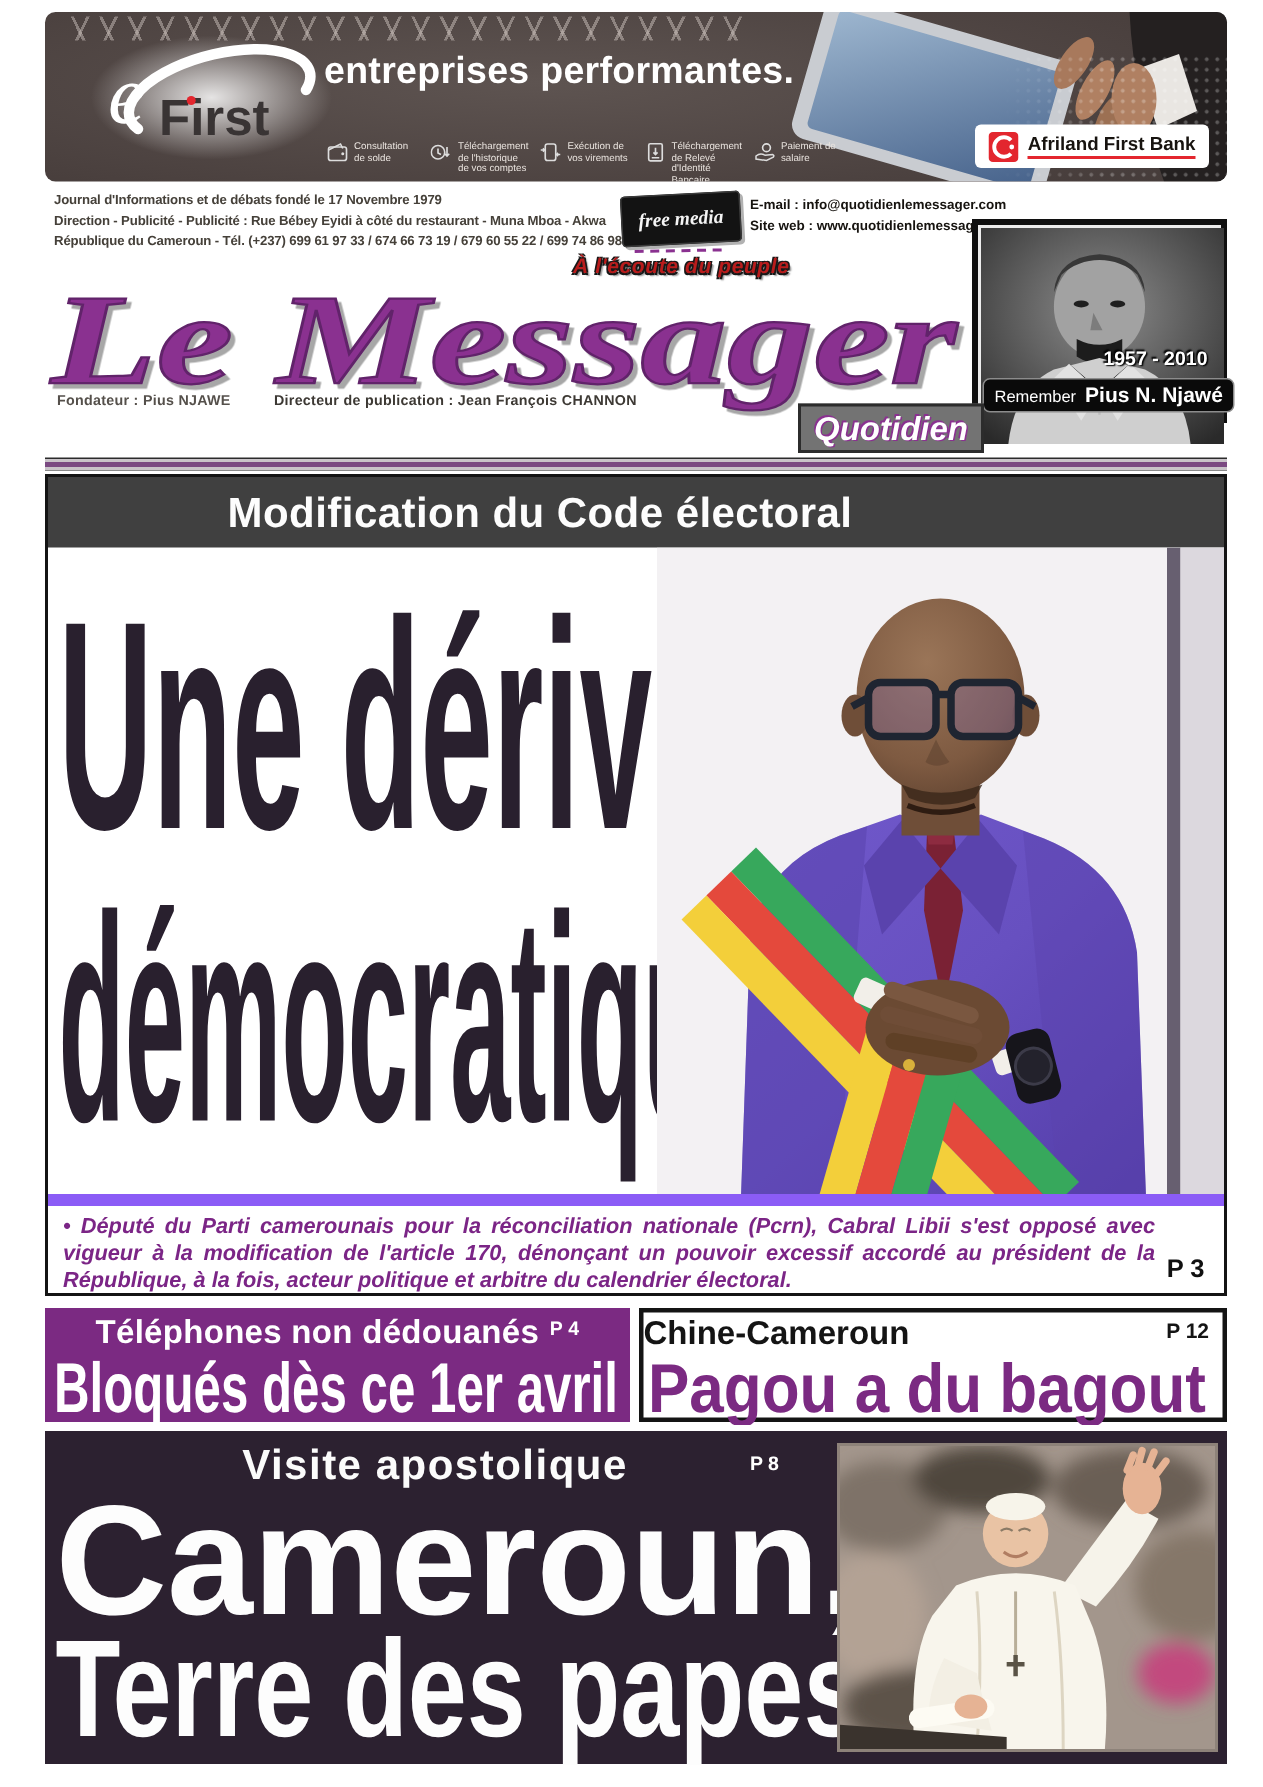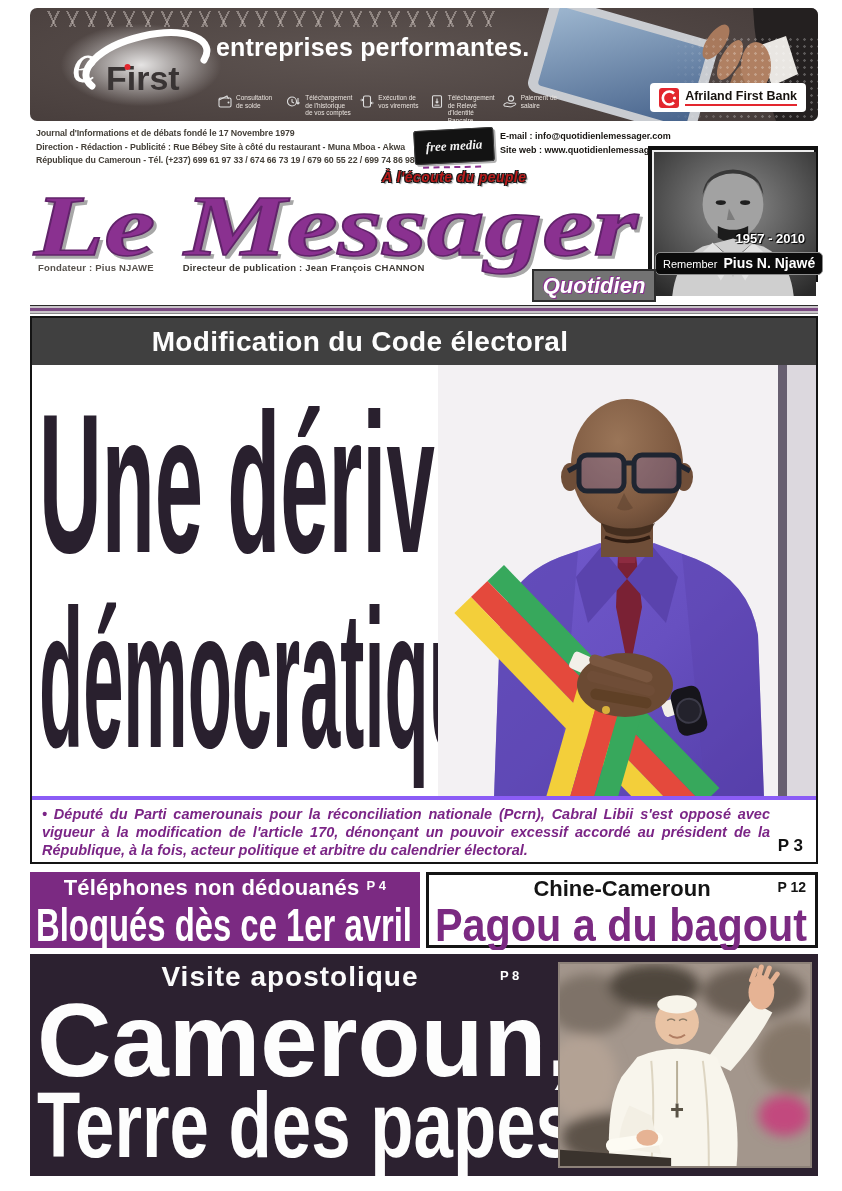--- a/index.html
+++ b/index.html
@@ -65,32 +65,32 @@
   .rule{position:absolute;left:30px;top:305px;width:788px;height:9px;
       background:linear-gradient(#2b2b2b 0 1px,#c9c4c9 1px 3px,#7b4a82 3px 6px,#c9c4c9 6px 8px,#8a8a8a 8px 9px);}
 
   
   .main-box{position:absolute;left:30px;top:316px;width:788px;height:548px;border:2px solid #141414;background:#fff;box-sizing:border-box;}
   .kicker-bar{height:47px;background:#404040;color:#fdfdfd;display:flex;align-items:center;justify-content:center;
       padding-right:128px;font-size:28px;font-weight:bold;letter-spacing:.3px;}
   .hl1{position:absolute;left:5px;top:42px;}
   .hl2{position:absolute;left:5px;top:263px;}
   .main-photo{position:absolute;right:0;top:47px;width:378px;height:433px;}
-  .standfirst{position:absolute;left:0;right:0;bottom:0;height:66px;border-top:4px solid #8b5cf6;
+  .standfirst{position:absolute;left:0;right:0;bottom:0;height:66px;border-top:8px solid #8b5cf6;
       padding:5px 46px 0 10px;box-sizing:border-box;color:#7b2586;font-weight:bold;font-style:italic;
       font-size:14.5px;line-height:18px;text-align:justify;}
   .pref{position:absolute;right:13px;bottom:7px;color:#101010;font-style:normal;font-size:17px;font-weight:bold;}
 
   
   .teaser-left{position:absolute;left:30px;top:872px;width:390px;height:76px;background:#7b2a82;color:#fff;
       text-align:center;box-sizing:border-box;padding-top:3px;}
   .tl-kicker{font-size:22px;font-weight:bold;letter-spacing:.2px;}
   .pnum-sup{font-size:13px;position:relative;top:-5px;margin-left:7px;margin-top:14px;}
   .teaser-right{position:absolute;left:426px;top:872px;width:392px;height:76px;background:#fff;border:3px solid #141414;
-      box-sizing:border-box;text-align:center;padding-top:1px;}
+      box-sizing:border-box;padding-top:1px;}
   .tr-kicker{font-size:22px;font-weight:bold;color:#141414;}
   .tr-pnum{position:absolute;right:9px;top:4px;font-size:14px;font-weight:bold;color:#141414;}
 
   
   .bottom-box{position:absolute;left:30px;top:954px;width:788px;height:222px;background:#2c2130;}
   .bb-kicker{position:absolute;left:80px;top:7px;width:360px;text-align:center;color:#fbfbfb;font-size:28px;font-weight:bold;letter-spacing:1px;}
   .bb-pnum{position:absolute;left:470px;top:14px;color:#fff;font-size:13px;font-weight:bold;}
   .bb-h1{position:absolute;left:5px;top:38px;}
   .bb-h2{position:absolute;left:5px;top:133px;}
   .pope{position:absolute;left:528px;top:8px;width:254px;height:206px;border:2px solid #8d8279;box-sizing:border-box;background:#a3968c;}
@@ -184,21 +184,21 @@
         <rect width="20" height="20" rx="3" fill="#e3262e"></rect>
         <path d="M15 5.5 A 6.5 6.5 0 1 0 15 14.5" stroke="#fff" stroke-width="2.6" fill="none"></path>
         <circle cx="15.5" cy="10" r="1.6" fill="#fff"></circle>
       </svg>
       <span class="af-name">Afriland First Bank</span>
     </div>
   </div>
 
   <div class="pub-info">
     <div>Journal d'Informations et de débats fondé le 17 Novembre 1979</div>
-    <div>Direction - Rédaction - Publicité : Rue Bébey Site à côté du restaurant - Muna Mboa - Akwa</div>
+    <div>Direction - Publicité - Publicité : Rue Bébey Eyidi à côté du restaurant - Muna Mboa - Akwa</div>
     <div>République du Cameroun - Tél. (+237) 699 61 97 33 / 674 66 73 19 / 679 60 55 22 / 699 74 86 98</div>
   </div>
   <div class="freemedia">
     <span>free media</span>
   </div>
   <div class="contact">
     <div>E-mail : info@quotidienlemessager.com</div>
     <div>Site web : www.quotidienlemessager.com</div>
   </div>
 

